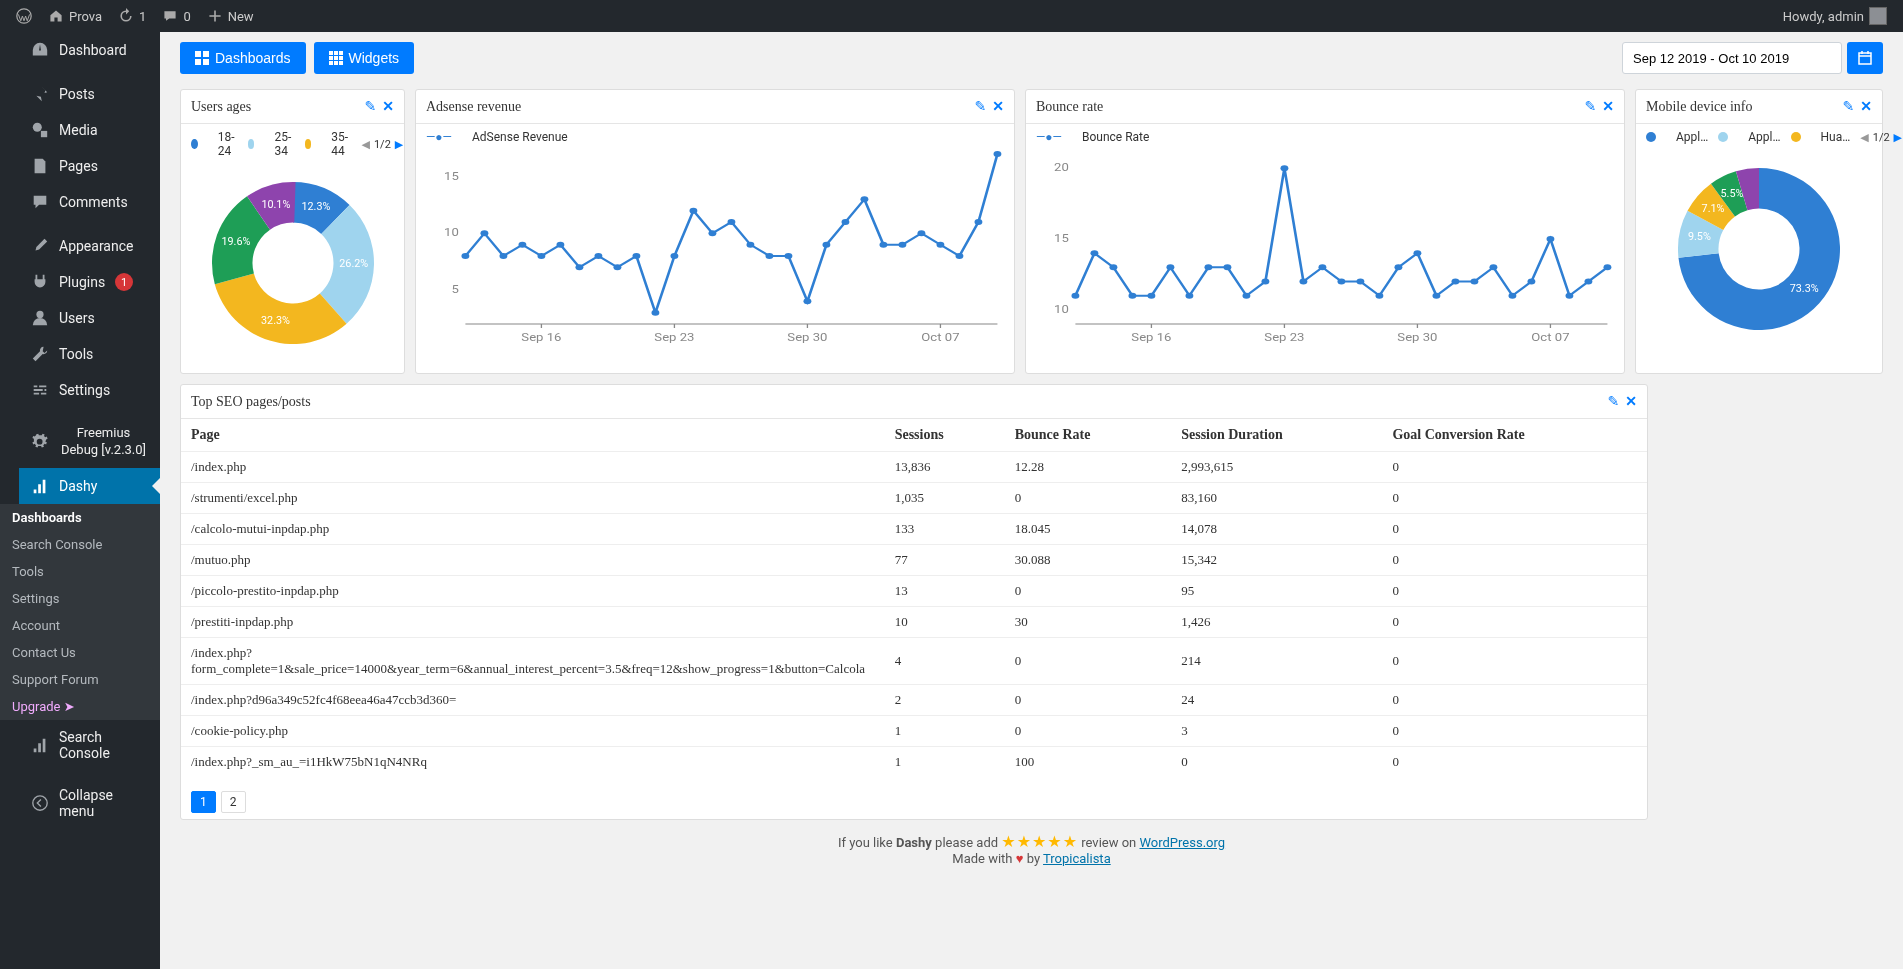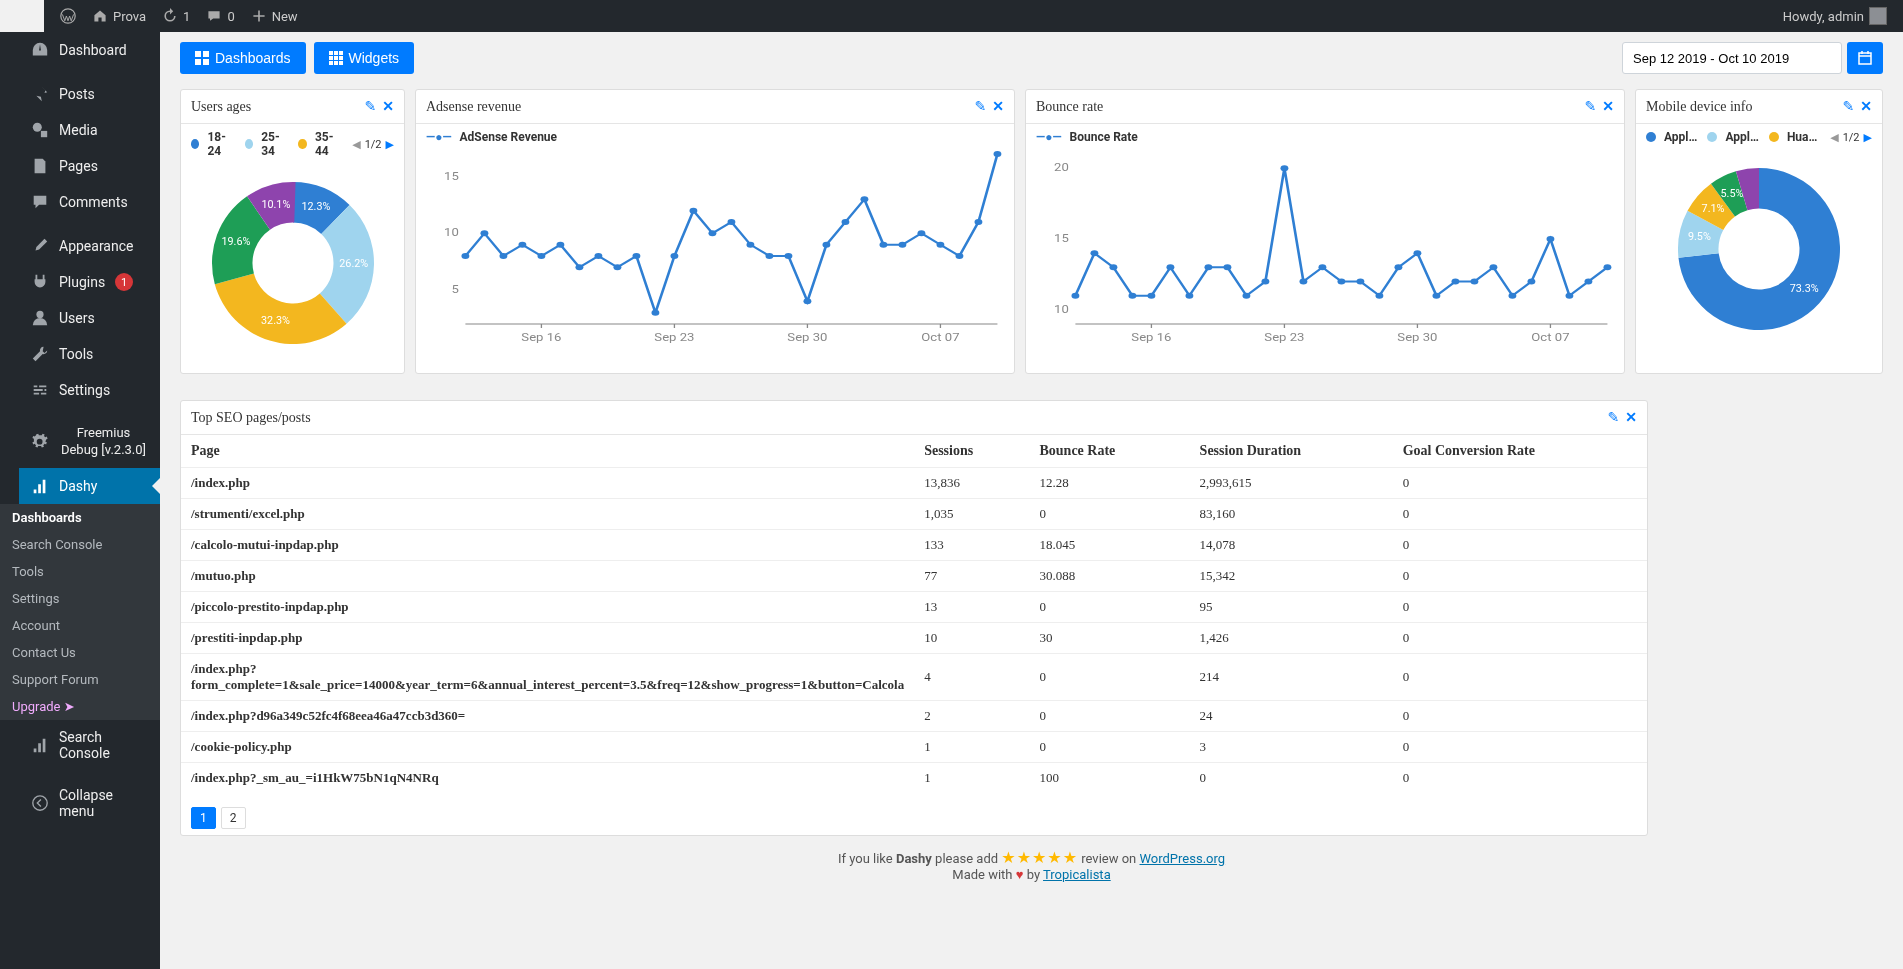--- a/index.html
+++ b/index.html
@@ -1,17 +1,17 @@
 <!DOCTYPE html>
 <html><head>
 <meta charset="utf-8">
 <style>
 *{box-sizing:border-box;margin:0;padding:0;}
 body{font-family:-apple-system,BlinkMacSystemFont,"Segoe UI",Roboto,sans-serif;font-size:13px;background:#f1f1f1;color:#333;}
-.adminbar{background:#23282d;height:32px;display:flex;align-items:center;color:#ccc;padding:16px 8px;justify-content:space-between;margin-left:44px;}
+.adminbar{background:#23282d;height:32px;display:flex;align-items:center;color:#ccc;padding:16px 8px;justify-content:space-between;}
 .adminbar-left,.adminbar-right{display:flex;align-items:center;gap:0;}
 .adminbar-item{padding:0 8px;height:32px;display:flex;align-items:center;gap:5px;cursor:pointer;font-size:13px;}
 .adminbar-item svg{width:16px;height:16px;fill:#aaa;}
 .admin-avatar{width:18px;height:18px;background:#8c8f94;border:1px solid #666;}
 .container{display:flex;min-height:calc(100vh - 32px);}
 .sidebar{width:160px;background:#23282d;color:#eee;flex-shrink:0;}
 .side-item{padding:9px 12px;display:flex;align-items:center;gap:10px;font-size:14px;cursor:pointer;color:#eee;margin-left:19px;}
 .side-item.active{background:#0073aa;color:#fff;position:relative;}
 .side-item.active::after{content:'';position:absolute;right:0;top:50%;transform:translateY(-50%);border:8px solid transparent;border-right-color:#f1f1f1;}
 .side-item svg{width:18px;height:18px;flex-shrink:0;}
@@ -20,41 +20,41 @@
 .sub-item{padding:6px 12px;font-size:13px;cursor:pointer;background:#32373c;color:#b4b9be;}
 .sub-item.current{color:#fff;font-weight:600;}
 .sub-item.upgrade{color:#f0abfc;}
 .badge{background:#d63638;color:#fff;border-radius:9px;min-width:18px;height:18px;font-size:11px;display:inline-flex;align-items:center;justify-content:center;}
 .main{flex:1;padding:10px 20px;}
 .topbar{display:flex;justify-content:space-between;margin-bottom:15px;}
 .btn{background:#007bff;color:#fff;border:none;padding:8px 15px;border-radius:3px;font-size:14px;cursor:pointer;display:inline-flex;align-items:center;gap:6px;}
 .btn svg{width:14px;height:14px;fill:#fff;}
 .btn.icon-only{padding:8px 11px;}
 .date-input{background:#fff;border:1px solid #ced4da;padding:7px 10px;width:220px;border-radius:3px;font-size:13px;}
-.row{display:flex;gap:10px;margin-bottom:26px;}
+.row{display:flex;gap:10px;margin-bottom:10px;}
 .card{background:#fff;border:1px solid #ddd;border-radius:3px;}
 .card-hdr{padding:8px 10px;border-bottom:1px solid #e5e5e5;display:flex;align-items:center;justify-content:space-between;font-family:Georgia,serif;font-size:14px;}
 .card-actions{display:flex;gap:6px;font-size:14px;}
 .card-actions span{cursor:pointer;}
 .edit-icon{color:#007bff;}
 .close-icon{color:#007bff;font-weight:bold;}
 .card-body{padding:6px 10px 10px;}
 .legend{display:flex;align-items:center;gap:10px;font-size:12px;margin-bottom:5px;}
-.legend-item{display:flex;align-items:center;gap:8px;font-weight:bold;}
+.legend-item{display:flex;align-items:center;gap:20px;}
 .dot{width:10px;height:10px;border-radius:50%;}
 .donut-wrap{position:relative;height:200px;display:flex;align-items:center;justify-content:center;}
 .donut{width:180px;height:180px;position:relative;}
 .linechart{height:200px;position:relative;}
 .pager{display:flex;align-items:center;gap:4px;font-size:11px;}
 .pager-arrow{cursor:pointer;color:#999;}
 .pager-arrow.active{color:#007bff;}
 .tbl{width:100%;border-collapse:collapse;padding-left:28px;}
 .tbl th{text-align:left;padding:8px 10px;font-family:Georgia,serif;font-weight:bold;font-size:14px;}
 .tbl td{padding:7px 10px;border-top:1px solid #eee;font-family:Georgia,serif;font-size:13px;}
-.tbl tr td:first-child{width:48%;font-weight:bold;}
+.tbl tr td:first-child{width:48%;}
 .pagination{display:flex;gap:5px;margin-top:8px;}
 .page-btn{border:1px solid #ddd;padding:3px 8px;font-size:12px;border-radius:2px;cursor:pointer;background:#fff;}
 .page-btn.active{background:#007bff;color:#fff;border-color:#007bff;}
 .footer{padding:12px 0 5px;display:flex;justify-content:space-between;font-size:13px;color:#555;align-items:center;flex-direction:column;}
 .footer a{color:#0073aa;text-decoration:underline;}
 .stars{color:#ffb900;font-size:16px;letter-spacing:1px;}
 .heart{color:#d63638;}
 </style>
 </head>
 <body>

